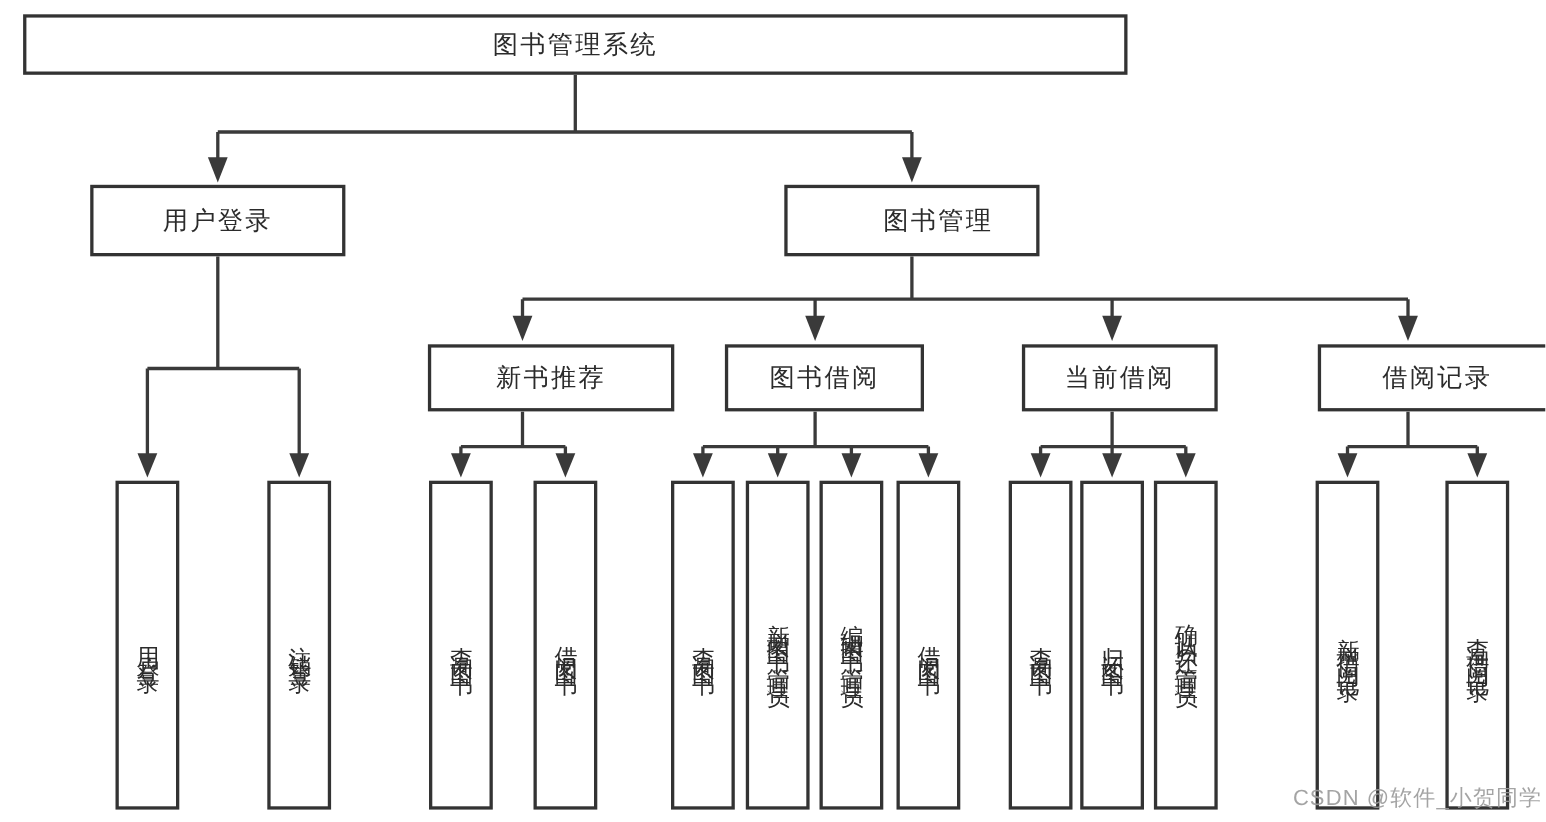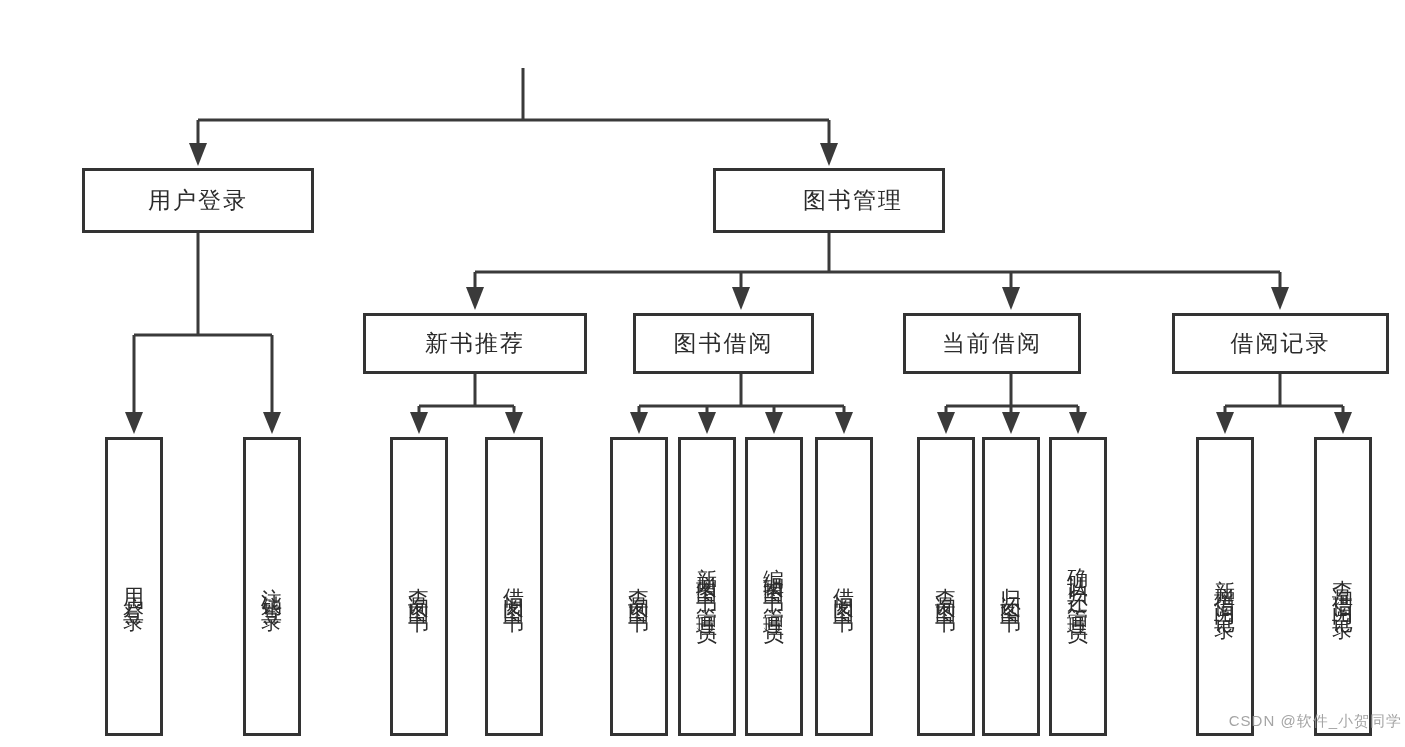--- a/index.html
+++ b/index.html
@@ -9,28 +9,28 @@
   }
   #connectors { position:absolute; left:0; top:0; width:1405px; height:747px; }
   .box {
     position:absolute; background:#ffffff; border:3px solid #333333;
     box-sizing:border-box; display:flex; align-items:center; justify-content:center;
     color:#2b2b2b;
   }
   .hbox { font-size:23px; letter-spacing:2px; white-space:nowrap; }
   .root  { left:21px;  top:13px;  width:1004px; height:55px; }
   .lvl2  { top:168px; height:65px; width:232px; }
-  .lvl3  { top:313px; height:61px; }
+  .lvl3  { top:313px; height:61px;margin-left:26px; }
   .vbox  { top:437px; height:299px; width:58px; }
   .vbox span {
     writing-mode:vertical-rl; text-orientation:mixed;
     font-size:21px; letter-spacing:8px; line-height:1; color:#2b2b2b;
   }
   #watermark {
-    position:absolute; top:712px; right:3px; font-size:15px;
+    position:absolute; top:712px; right:3px; font-size:20px;
     color:#9b9b9b; opacity:0.9; letter-spacing:1px; white-space:nowrap;
   }
   .cline { stroke:#3a3a3a; stroke-width:3; fill:none; }
   .ahead { fill:#3a3a3a; stroke:none; }
 </style>
 </head>
 <body>
 
 <div id="canvas">
 
@@ -68,20 +68,23 @@
     <polygon class="ahead" points="707,434 698,412 716,412"></polygon>
     <polygon class="ahead" points="774,434 765,412 783,412"></polygon>
     <polygon class="ahead" points="844,434 835,412 853,412"></polygon>
     <polygon class="ahead" points="946,434 937,412 955,412"></polygon>
     <polygon class="ahead" points="1011,434 1002,412 1020,412"></polygon>
     <polygon class="ahead" points="1078,434 1069,412 1087,412"></polygon>
     <polygon class="ahead" points="1225,434 1216,412 1234,412"></polygon>
     <polygon class="ahead" points="1343,434 1334,412 1352,412"></polygon>
   </svg>
 
+  <div class="box hbox root">
+    <span>图书管理系统</span>
+  </div>
 
   <div class="box hbox lvl2" style="left:82px;">
     <span>用户登录</span>
   </div>
   <div class="box hbox lvl2" style="left:713px;padding-left:48px;">
     <span>图书管理</span>
   </div>
 
   <div class="box hbox lvl3" style="left:363px;width:224px;">
     <span>新书推荐</span>

